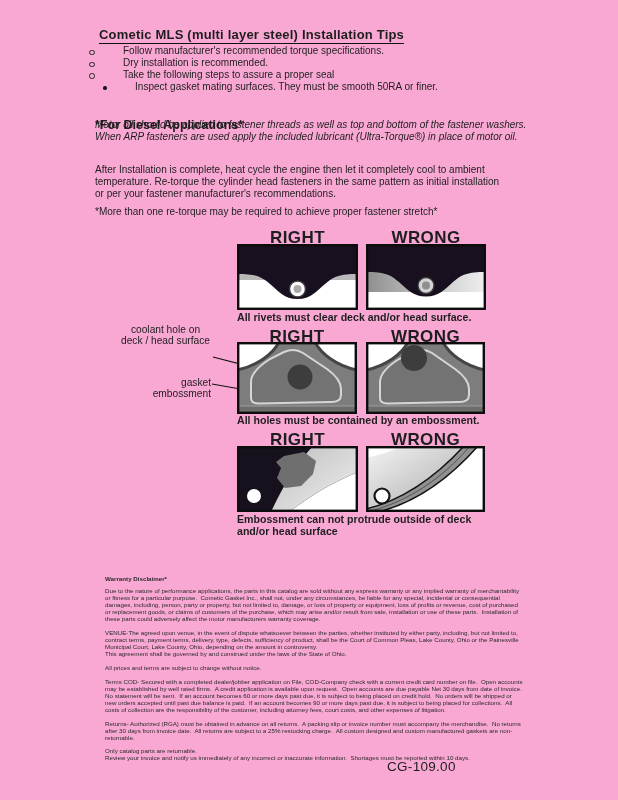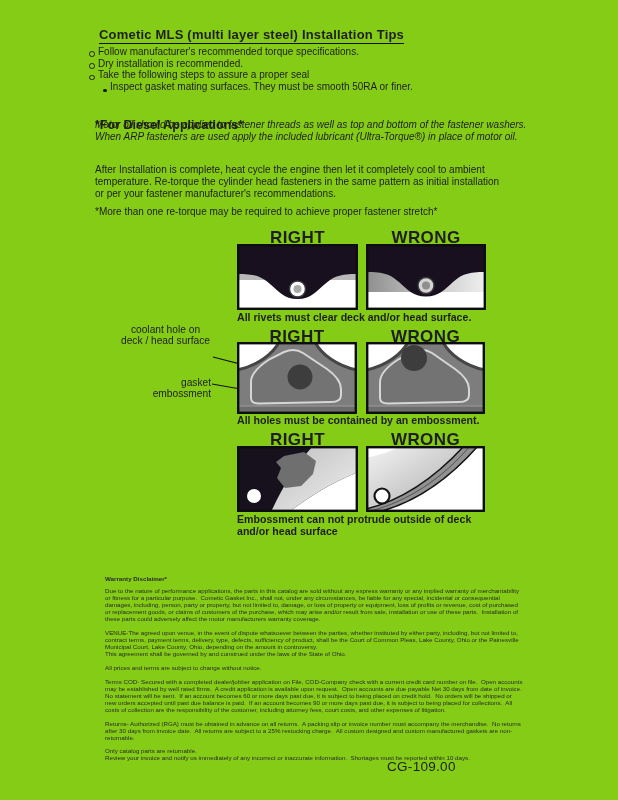--- a/index.html
+++ b/index.html
@@ -1,25 +1,25 @@
 <!DOCTYPE html>
 <html><head>
 <meta charset="utf-8">
 <style>
   html,body{margin:0;padding:0;background:#e8e8e8;}
-  .page{position:relative;width:618px;height:800px;background:#84cc16;margin:0 auto;
+  .page{position:relative;width:618px;height:800px;background:#f9a8d4;margin:0 auto;
         font-family:"Liberation Sans","DejaVu Sans",sans-serif;color:#1e1e1e;overflow:hidden;}
   .abs{position:absolute;}
   .pre{white-space:pre-wrap;}
   
   .title{left:99px;top:27px;font-size:13px;font-weight:bold;
          border-bottom:1.5px solid #111;padding-bottom:1px;letter-spacing:.2px;}
   
   .tips{left:89px;top:45px;font-size:10px;}
-  .tip-row{display:flex;align-items:flex-end;height:11.8px;white-space:nowrap;}
+  .tip-row{display:flex;align-items:center;height:11.8px;white-space:nowrap;gap:25px;}
   .tip-row.sub{padding-left:14px;}
   .bullet{width:3.5px;height:3.5px;border:1px solid #222;border-radius:50%;
           margin:3.2px 3.5px 0 0;flex:none;}
   .dot{width:3.6px;height:3.6px;background:#161616;border-radius:50%;
        margin:3.2px 3.5px 0 0;flex:none;}
   
   .diesel-h{left:95px;top:118px;font-size:12.5px;font-weight:bold;}
   .body-p{left:95px;font-size:10px;line-height:11.9px;width:495px;}
   
   .dg-h{font-size:17px;font-weight:600;letter-spacing:.4px;text-align:center;}

